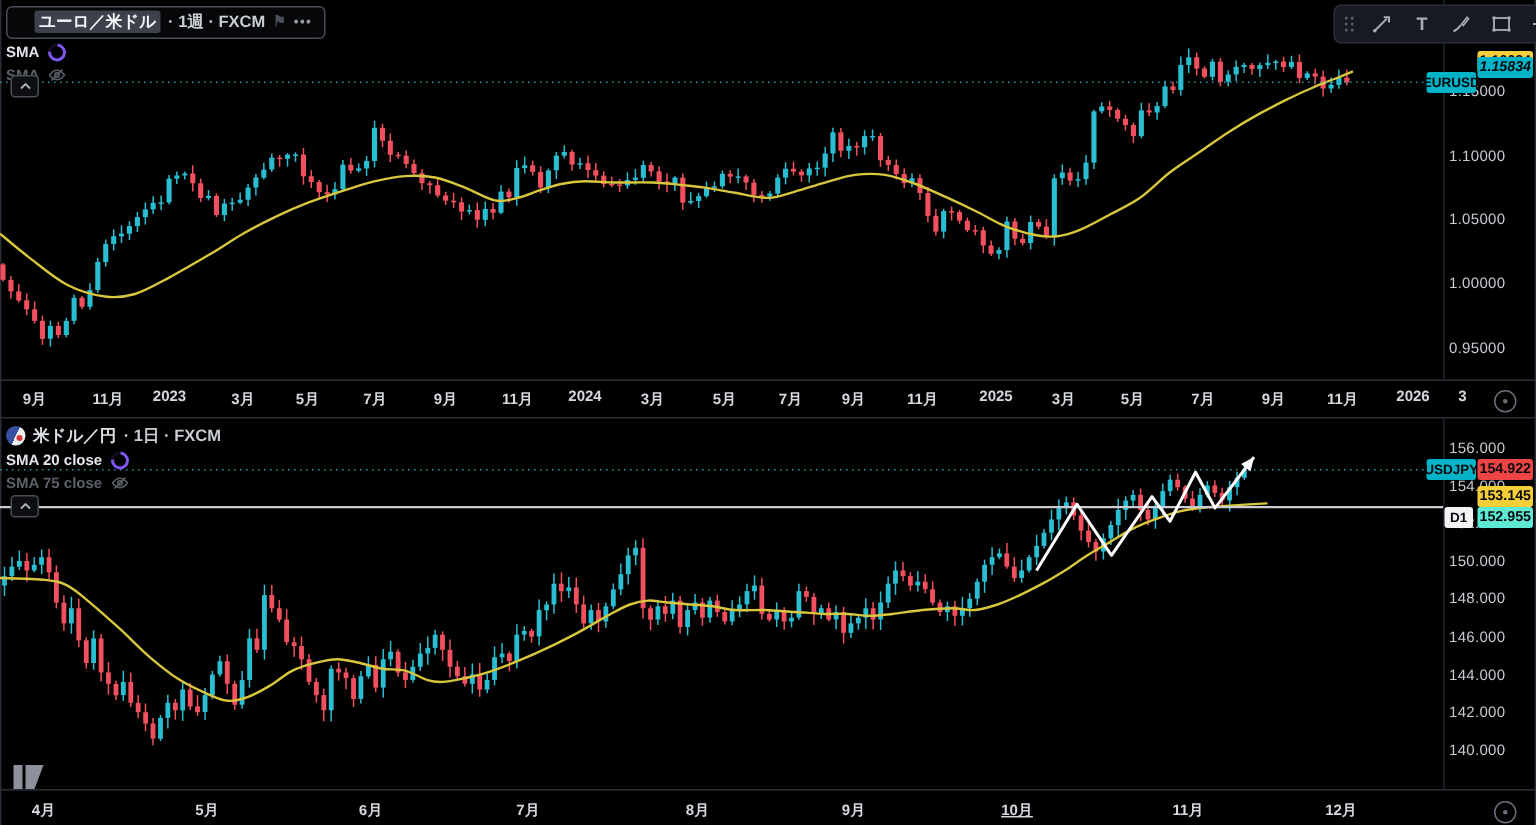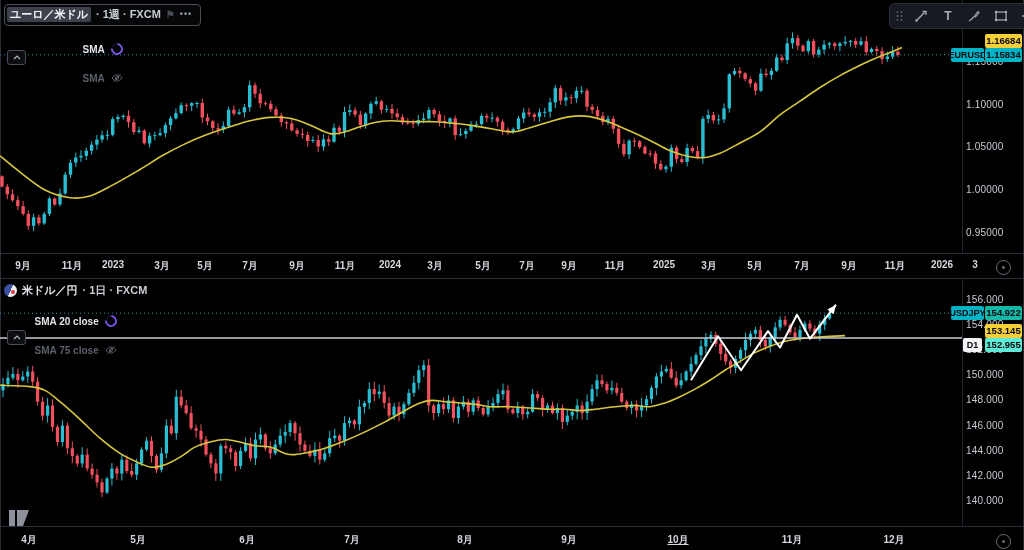--- a/index.html
+++ b/index.html
@@ -8,23 +8,23 @@
        box-shadow:inset 1px 0 0 #2a2d36, inset -1px 0 0 #2a2d36;}
   #cv{position:absolute;left:0;top:0;z-index:1;}
   #overlay{position:absolute;left:0;top:0;width:1024px;height:550px;z-index:3;pointer-events:none;}
   #overlay *{pointer-events:auto;}
   .tick{position:absolute;transform:translateX(-50%);font-size:10px;font-weight:700;color:#d4d7de;white-space:nowrap;}
   .axlbl{position:absolute;left:966px;font-size:10px;color:#c8cbd3;letter-spacing:.2px;}
   .chip{position:absolute;height:14px;border-radius:2px;font-size:10px;font-weight:700;
         display:flex;align-items:center;justify-content:center;color:#07090c;line-height:14px;}
   .legend{position:absolute;left:4px;}
   .trow{display:flex;align-items:center;gap:5px;color:#dde0e6;font-size:11px;font-weight:700;white-space:nowrap;}
-  .trow.boxed{border:1px solid #4a4e58;border-radius:4px;background:rgba(8,9,11,.75);padding:2px 8px 3px 2px;width:max-content;}
+  .trow.boxed{border:1px solid #4a4e58;border-radius:4px;background:rgba(8,9,11,.75);padding:2px 8px 3px 18px;width:max-content;}
   .sym-hl{background:#3d414c;border-radius:2px;padding:0 3px;color:#f2f4f7;}
-  .irow{display:flex;align-items:center;gap:6px;margin-top:17px;font-size:10px;font-weight:600;color:#e2e5ea;height:12px;justify-content:center;}
+  .irow{display:flex;align-items:center;gap:6px;margin-top:3px;font-size:10px;font-weight:600;color:#e2e5ea;height:12px;}
   .irow.dim{color:#5c606b;}
   .spinner{display:inline-block;width:8px;height:8px;border-radius:50%;border:2px solid #7e57f0;border-top-color:rgba(126,87,240,.15);transform:rotate(-40deg);}
   .collapse-btn{position:absolute;width:17px;height:13px;border:1px solid #4a4e58;border-radius:3px;background:#0d0e11;
         display:flex;align-items:center;justify-content:center;}
   .dots{color:#9a9da6;font-size:9px;letter-spacing:1px;line-height:1;}
   .flagglyph{color:#4a4e58;font-size:10px;line-height:1;}
   .pairflag{position:relative;display:inline-block;width:13px;height:13px;border-radius:50%;
         background:linear-gradient(115deg,#3a4fa0 50%,#eceef0 50%);overflow:hidden;}
   .pairflag i{position:absolute;right:2px;bottom:3px;width:4px;height:4px;border-radius:50%;background:#d83a3a;}
   #toolbar{position:absolute;left:889px;top:3px;width:140px;height:24px;z-index:4;
@@ -761,21 +761,21 @@
           <polyline points="1,4 4,1 7,4" fill="none" stroke="#b2b5be" stroke-width="1.2"></polyline>
         </svg>
       </div>
       <div class="axlbl" style="top: 55.9px;">1.15000</div>
       <div class="axlbl" style="top: 98.6px;">1.10000</div>
       <div class="axlbl" style="top: 141.3px;">1.05000</div>
       <div class="axlbl" style="top: 184px;">1.00000</div>
       <div class="axlbl" style="top: 226.7px;">0.95000</div>
       <div class="chip" style="top: 34px; left: 985px; width: 37px; background: rgb(245, 207, 58); font-size: 9.5px;">1.16684</div>
       <div class="chip" style="top: 48px; left: 951px; width: 33px; background: rgb(0, 179, 198); font-size: 9px;">EURUSD</div>
-      <div class="chip" style="top: 48px; left: 985px; width: 37px; background: rgb(0, 179, 198); font-size: 9.5px;">1.15834</div>
+      <div class="chip" style="top: 38px; left: 985px; width: 37px; background: rgb(0, 179, 198); font-size: 9.5px; font-style: italic;">1.15834</div>
       <div class="tick" style="left: 23px; top: 259px;">9月</div>
       <div class="tick" style="left: 72px; top: 259px;">11月</div>
       <div class="tick" style="left: 113px; top: 259px;">2023</div>
       <div class="tick" style="left: 162px; top: 259px;">3月</div>
       <div class="tick" style="left: 205px; top: 259px;">5月</div>
       <div class="tick" style="left: 250px; top: 259px;">7月</div>
       <div class="tick" style="left: 297px; top: 259px;">9月</div>
       <div class="tick" style="left: 345px; top: 259px;">11月</div>
       <div class="tick" style="left: 390px; top: 259px;">2024</div>
       <div class="tick" style="left: 435px; top: 259px;">3月</div>
@@ -825,21 +825,21 @@
       <div class="axlbl" style="top: 293.633px;">156.000</div>
       <div class="axlbl" style="top: 318.833px;">154.000</div>
       <div class="axlbl" style="top: 344.033px;">152.000</div>
       <div class="axlbl" style="top: 369.233px;">150.000</div>
       <div class="axlbl" style="top: 394.433px;">148.000</div>
       <div class="axlbl" style="top: 419.633px;">146.000</div>
       <div class="axlbl" style="top: 444.833px;">144.000</div>
       <div class="axlbl" style="top: 470.033px;">142.000</div>
       <div class="axlbl" style="top: 495.233px;">140.000</div>
       <div class="chip" style="top: 306px; left: 951px; width: 33px; background: rgb(0, 179, 198); font-size: 9px;">USDJPY</div>
-      <div class="chip" style="top: 306px; left: 985px; width: 37px; background: #14b8a6; font-size: 9.5px;">154.922</div>
+      <div class="chip" style="top: 306px; left: 985px; width: 37px; background: #ef4444; font-size: 9.5px;">154.922</div>
       <div class="chip" style="top: 324px; left: 985px; width: 37px; background: rgb(245, 207, 58); font-size: 9.5px;">153.145</div>
       <div class="chip" style="top: 338px; left: 963px; width: 19px; background: rgb(242, 243, 245); font-size: 9px;">D1</div>
       <div class="chip" style="top: 338px; left: 985px; width: 37px; background: #5eead4; font-size: 9.5px;">152.955</div>
       <div class="tick" style="left: 29px; top: 533px;">4月</div>
       <div class="tick" style="left: 138px; top: 533px;">5月</div>
       <div class="tick" style="left: 247px; top: 533px; font-family: Liberation Mono, monospace;">6月</div>
       <div class="tick" style="left: 352px; top: 533px;">7月</div>
       <div class="tick" style="left: 465px; top: 533px;">8月</div>
       <div class="tick" style="left: 569px; top: 533px;">9月</div>
       <div class="tick" style="left: 678px; top: 533px; text-decoration: underline;">10月</div>

